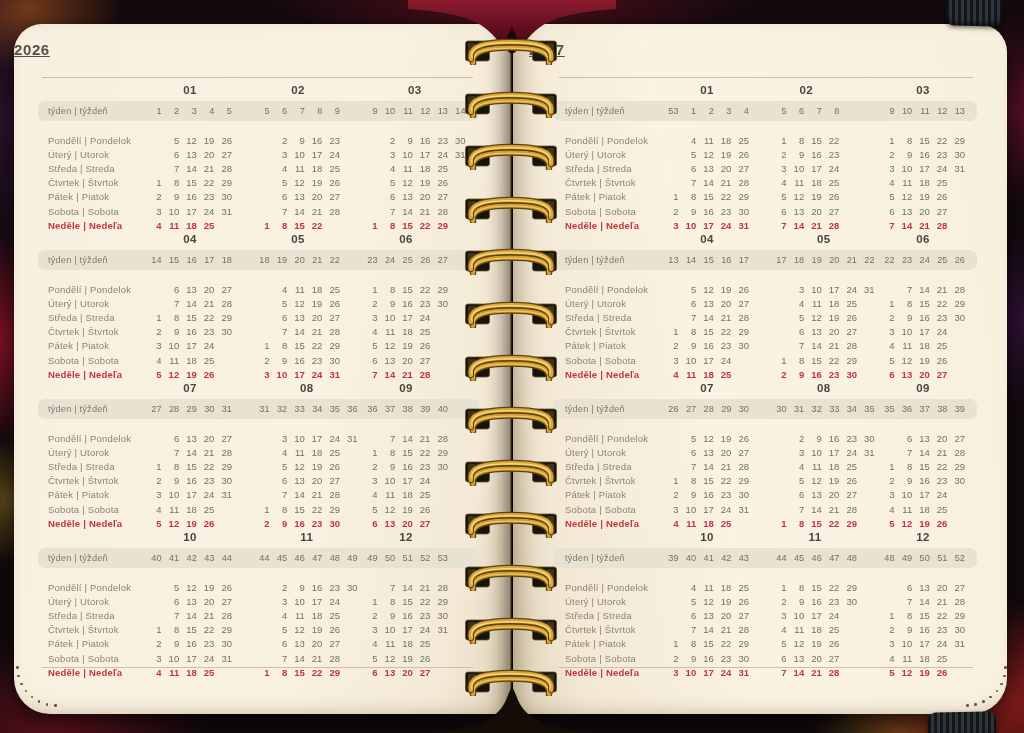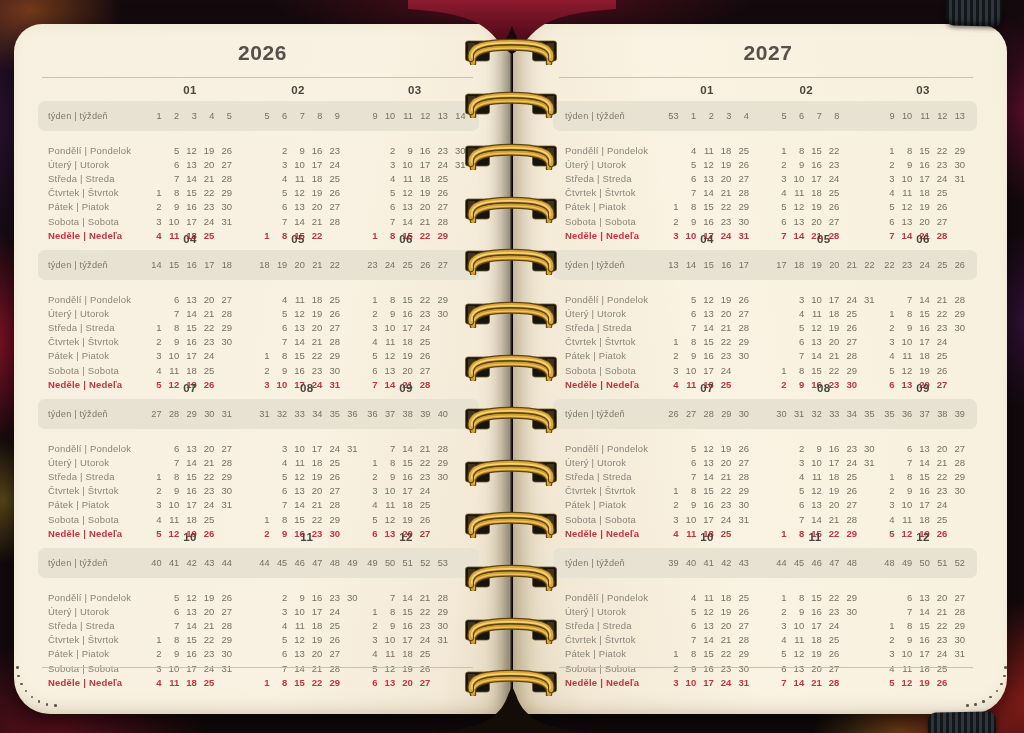--- a/index.html
+++ b/index.html
@@ -19,39 +19,39 @@
       radial-gradient(300px 60px at 512px 0px, rgba(100,15,30,.8), transparent 80%),
       linear-gradient(#140a0e,#120a0c);}
   .page{position:absolute;top:24px;height:690px;
     box-shadow:0 10px 24px rgba(0,0,0,.65);}
   .page-left{left:14px;width:497px;border-radius:28px 10px 12px 36px;
     background:linear-gradient(100deg,#f7efdf 0%,#f9f1e1 62%,#f3e9d6 88%,#e2d5bb 100%);
     box-shadow:0 10px 24px rgba(0,0,0,.65), inset -20px 0 26px -18px rgba(110,85,45,.5), inset 0 -12px 20px -14px rgba(120,95,55,.35);}
   .page-right{left:513px;width:494px;border-radius:10px 28px 36px 12px;
     background:linear-gradient(260deg,#f8f0df 0%,#faf2e2 60%,#f2e8d4 88%,#e1d4ba 100%);
     box-shadow:0 10px 24px rgba(0,0,0,.65), inset 22px 0 26px -18px rgba(110,85,45,.5), inset 0 -12px 20px -14px rgba(120,95,55,.35);}
-  .year{position:absolute;top:17px;left:0;right:0;text-align:center;
-    font-size:21px;font-weight:bold;color:#565049;letter-spacing:.6px;}
+  .year{position:absolute;top:17px;left:0;right:0;
+    font-size:15px;font-weight:bold;color:#565049;letter-spacing:.6px;text-decoration:underline;}
   .page-right .year{padding-left:16px;}
   .rule{position:absolute;height:1px;background:#c9c1af;}
   .page-left .rule{left:28px;right:38px;}
   .page-right .rule{left:46px;right:34px;}
   .rule-top{top:53px;}
   .rule-bottom{top:643px;}
   .cal{position:absolute;left:0;right:0;top:0;bottom:0;}
   .quarter{position:absolute;left:0;right:0;}
   .row{display:flex;align-items:center;}
   .page-left .row{padding-left:34px;}
   .page-right .row{padding-left:52px;}
   .rlabel{flex:0 0 96px;font-size:9.5px;color:#8a8478;letter-spacing:.2px;white-space:nowrap;}
   .grp{flex:0 0 106px;display:flex;margin-left:2px;}
   .cell{flex:0 0 17.6px;text-align:right;font-size:9.5px;color:#767063;padding-right:2px;box-sizing:border-box;}
   .mrow{height:15px;}
   .mnum{display:inline-block;text-align:center;font-weight:bold;font-size:11.5px;color:#4a453e;letter-spacing:.4px;}
-  .band{height:30px;border-radius:7px;background:#e8e2d3;margin-top:4px;}
+  .band{height:20px;border-radius:7px;background:#e8e2d3;margin-top:4px;}
   .page-left .band{margin-left:24px;margin-right:32px;padding-left:10px;}
   .page-right .band{margin-left:40px;margin-right:30px;padding-left:12px;}
   .page-left .band.row{padding-left:10px;}
   .page-right .band.row{padding-left:12px;}
   .band .rlabel{color:#7f796c;font-size:9.2px;}
   .band .cell{color:#757060;font-size:9.2px;}
   .days{margin-top:12px;}
   .drow{height:14.2px;}
   .sun .rlabel,.sun .cell{color:#c23440;font-weight:bold;}
   .gapline{position:absolute;left:508px;top:30px;width:5px;height:662px;

